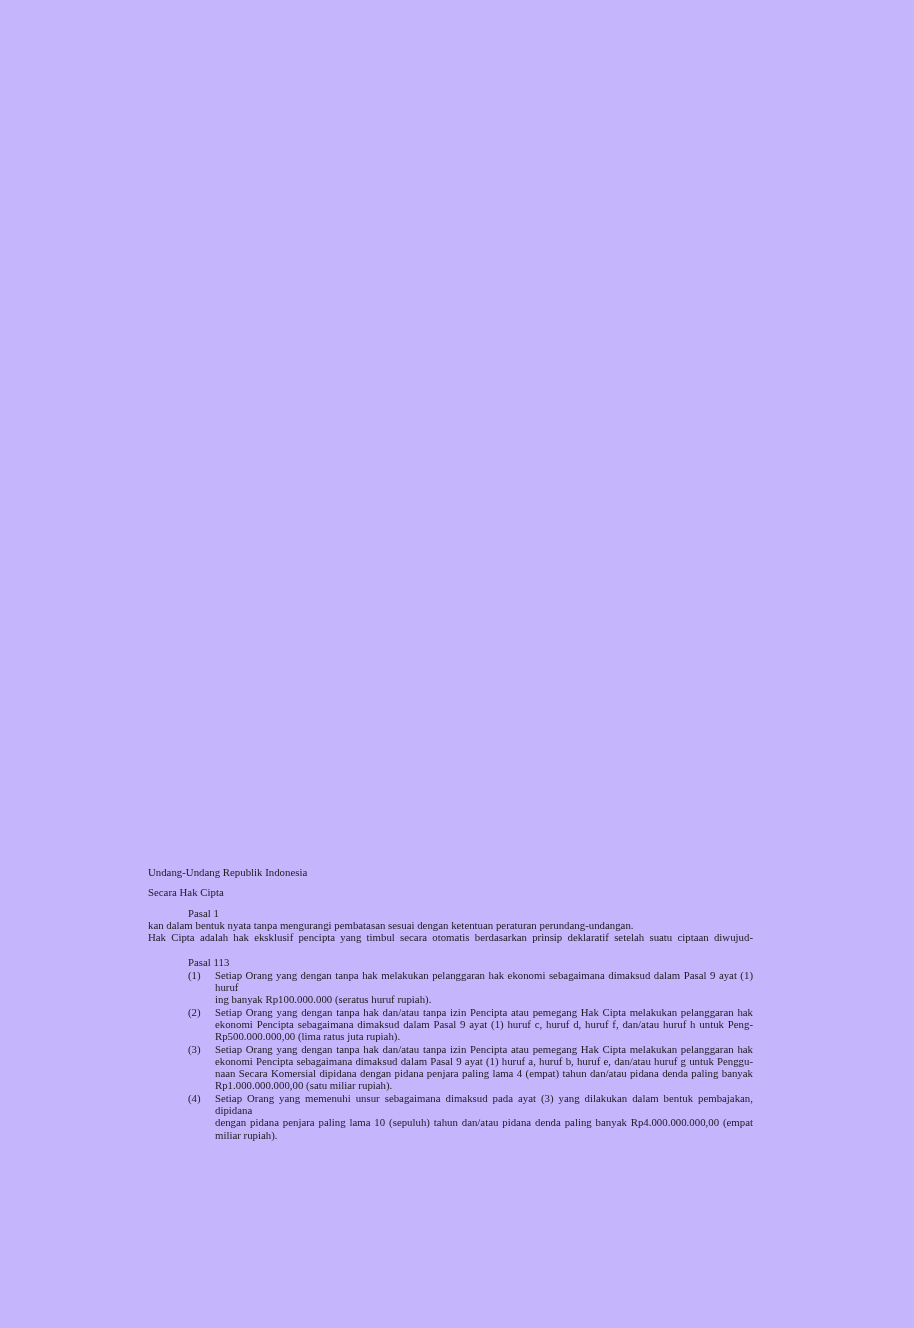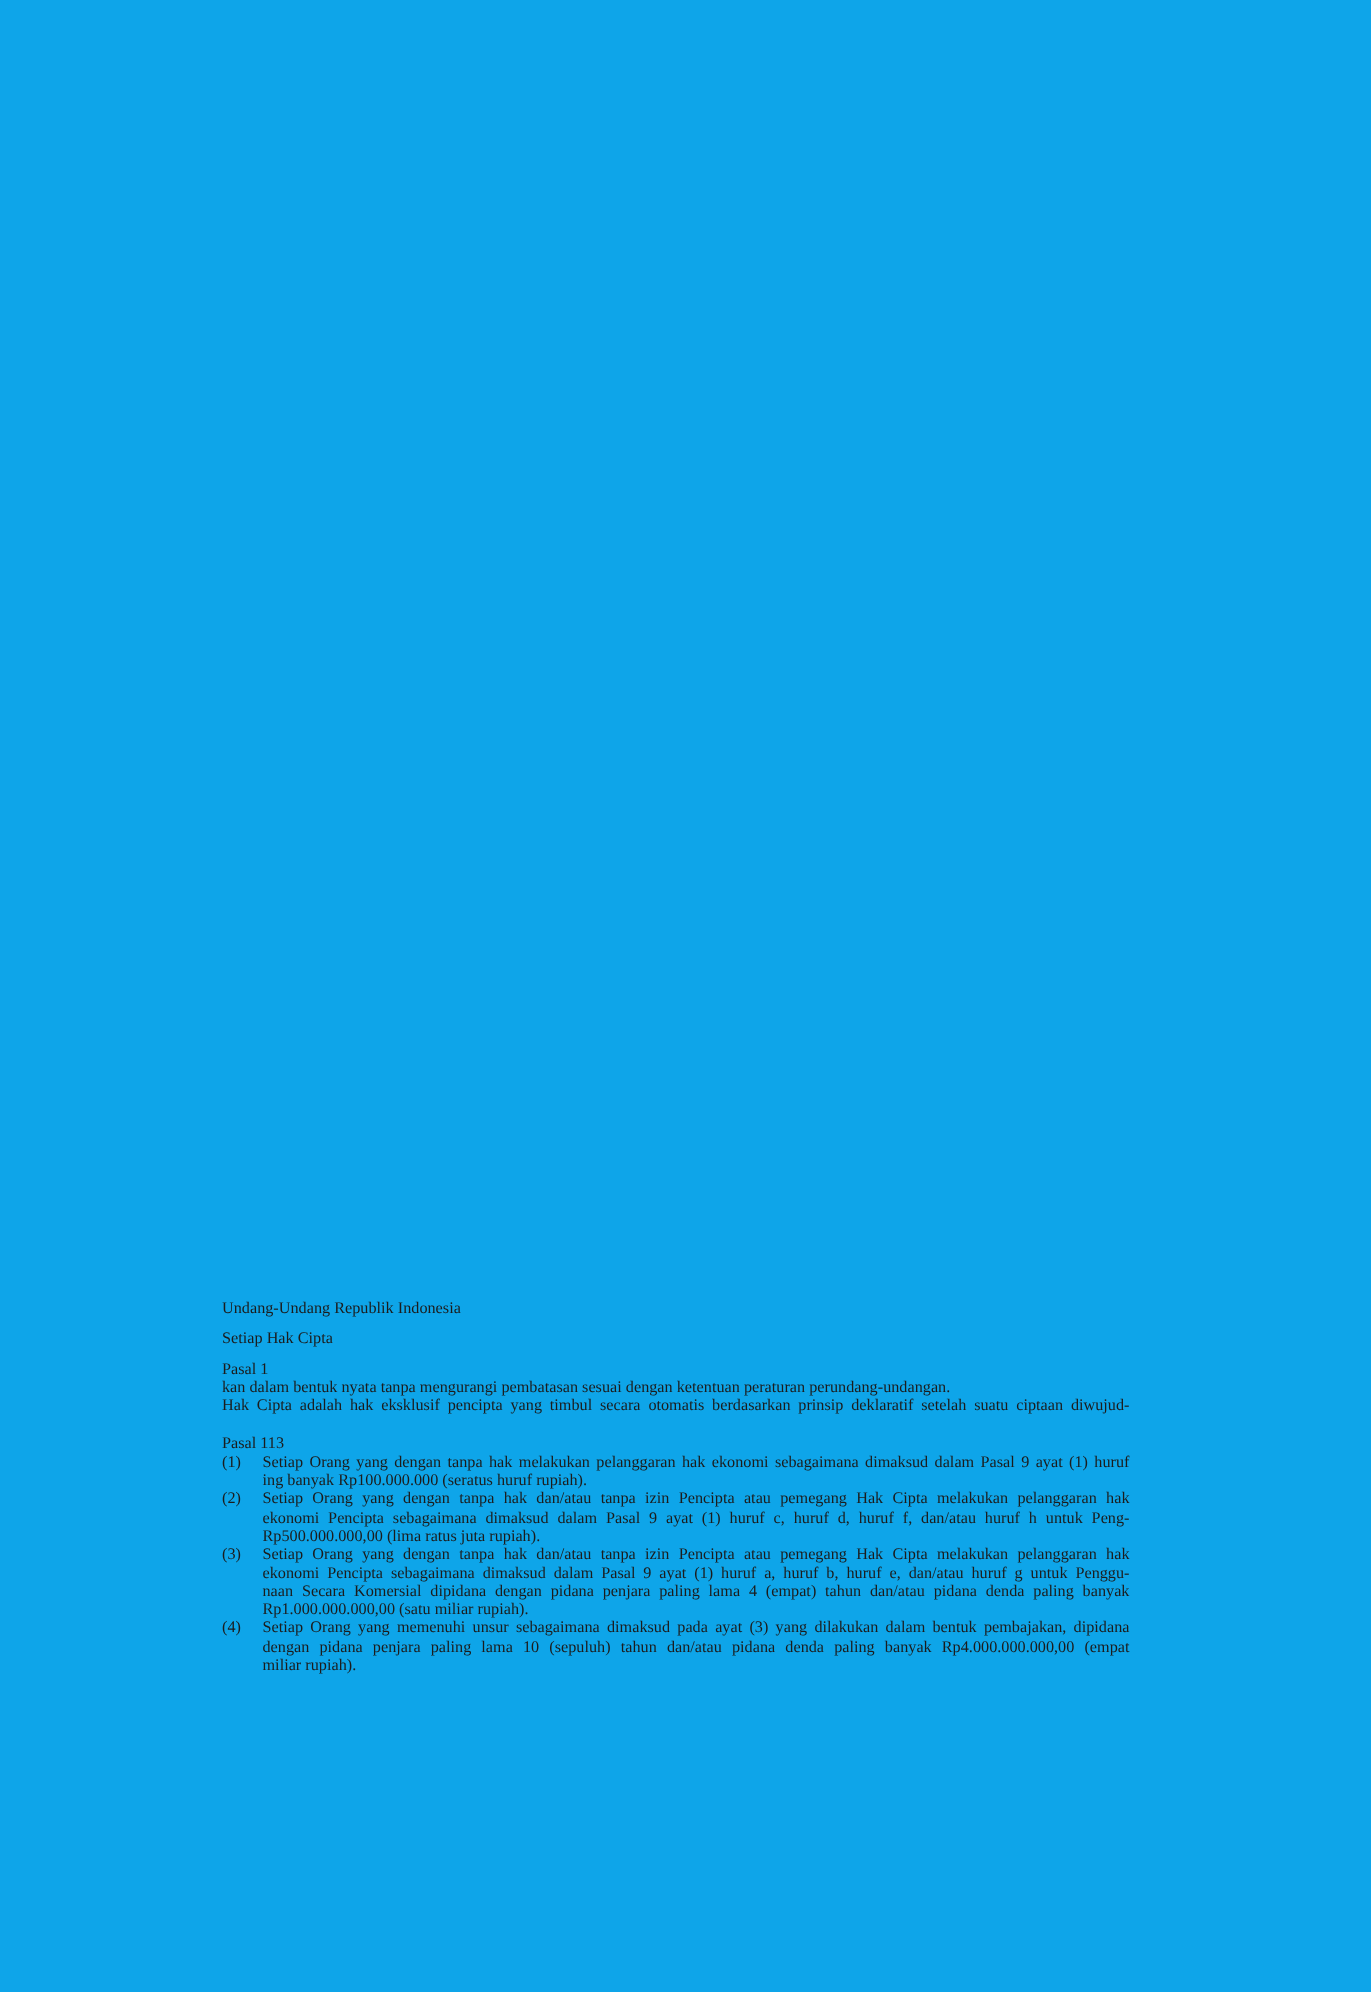--- a/index.html
+++ b/index.html
@@ -10,49 +10,49 @@
     overflow: hidden;
   }
   body {
     position: relative;
     font-family: "Liberation Serif", "DejaVu Serif", serif;
     color: #1c1c1c;
   }
   .page {
     position: absolute;
     inset: 0;
-    background: #0ea5e9;
+    background: #c4b5fd;
   }
   .doc {
     position: absolute;
     left: 148px;
     top: 866px;
     width: 605px;
     font-size: 10.8px;
     line-height: 12.3px;
     letter-spacing: 0.01px;
   }
   .block { margin-bottom: 8px; }
-  .block.tight { margin-bottom: 0; }
+  .block.tight { margin-bottom: 0; margin-left: 40px; }
   .block.section-end { margin-bottom: 13px; }
   .block.list-item { margin-bottom: 0; position: relative; padding-left: 27px; }
   .block.list-item .num { position: absolute; left: 0; top: 0; }
   .line { white-space: normal; }
   .line.just { text-align: justify; text-align-last: justify; }
 </style>
 </head>
 <body>
 
 <div class="page">
   <div class="doc">
       <div class="block ">
         <div class="line">Undang-Undang Republik Indonesia</div>
       </div>
       <div class="block ">
-        <div class="line">Setiap Hak Cipta</div>
+        <div class="line">Secara Hak Cipta</div>
       </div>
       <div class="block tight">
         <div class="line">Pasal 1</div>
       </div>
       <div class="block section-end">
         <div class="line">kan dalam bentuk nyata tanpa mengurangi pembatasan sesuai dengan ketentuan peraturan perundang-undangan.</div>
         <div class="line just">Hak Cipta adalah hak eksklusif pencipta yang timbul secara otomatis berdasarkan prinsip deklaratif setelah suatu ciptaan diwujud-</div>
       </div>
       <div class="block tight">
         <div class="line">Pasal 113</div>

